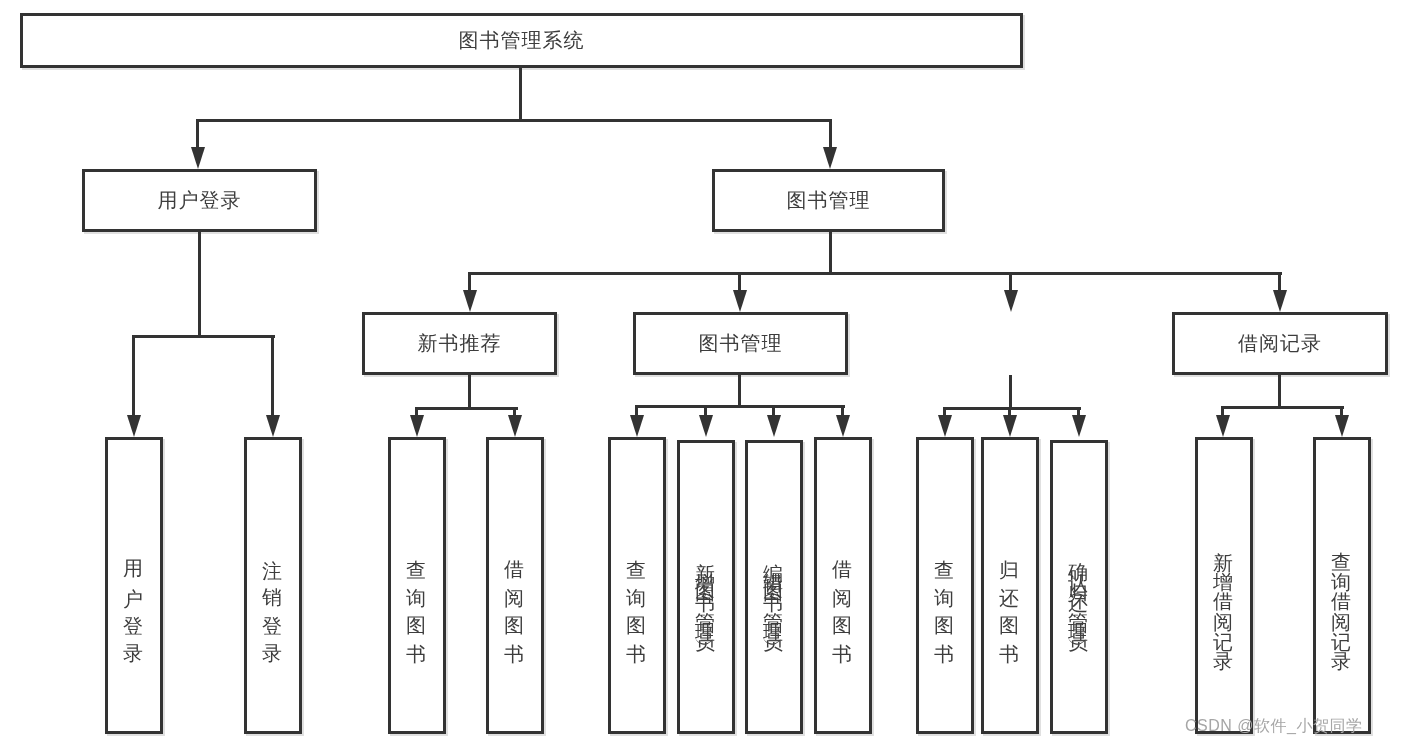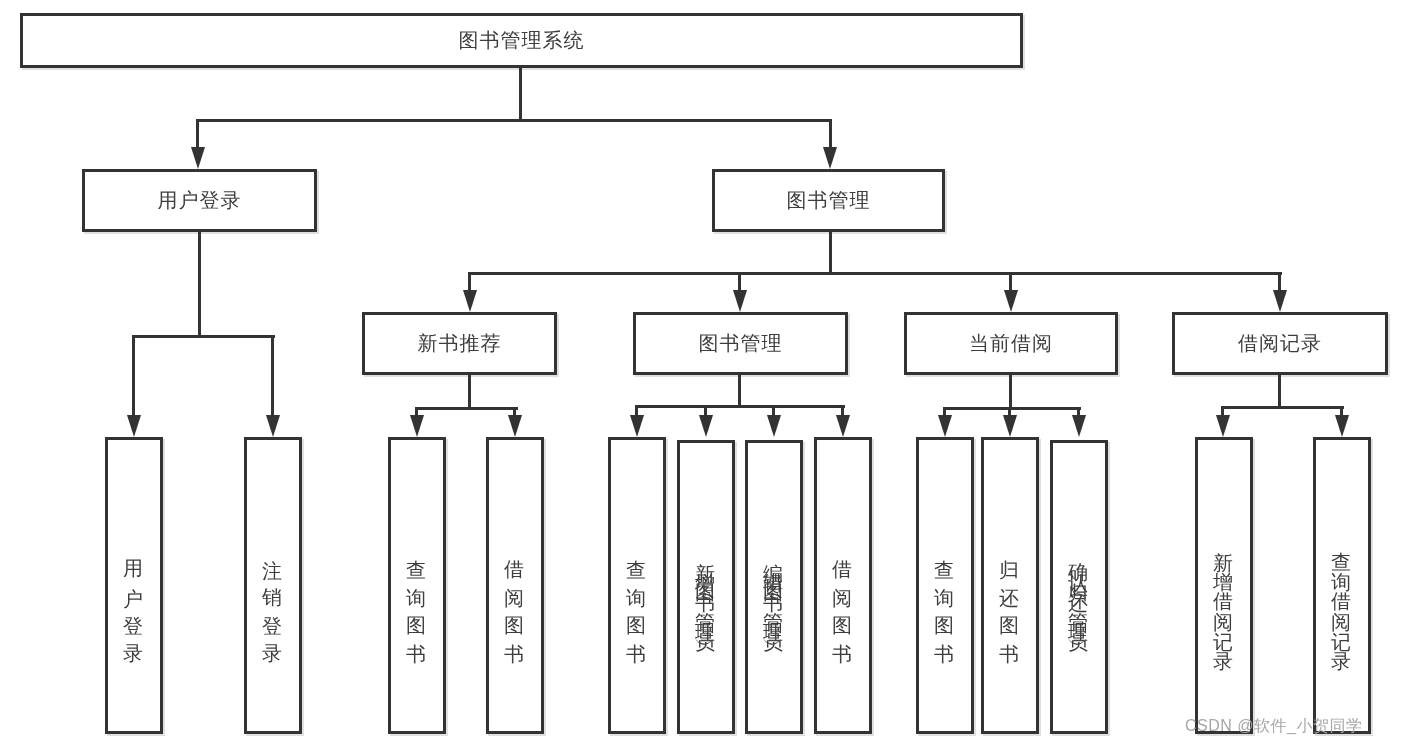--- a/index.html
+++ b/index.html
@@ -71,23 +71,20 @@
   <div class="vl" style="left:1009px;top:272px;height:22px"></div>
   <div class="ar" style="left:1004px;top:290px"></div>
   <div class="vl" style="left:1278px;top:272px;height:22px"></div>
   <div class="ar" style="left:1273px;top:290px"></div>
 
   <div class="node hnode" style="left:362px;top:312px;width:195px;height:63px">
     <span>新书推荐</span>
   </div>
   <div class="node hnode" style="left:633px;top:312px;width:215px;height:63px">
     <span>图书管理</span>
-  </div>
-  <div class="node hnode" style="left:904px;top:312px;width:214px;height:63px">
-    <span>当前借阅</span>
   </div>
   <div class="node hnode" style="left:1172px;top:312px;width:216px;height:63px">
     <span>借阅记录</span>
   </div>
 
   <div class="vl" style="left:468px;top:375px;height:34px"></div>
   <div class="hl" style="left:415px;top:407px;width:103px"></div>
   <div class="vl" style="left:415px;top:407px;height:14px"></div>
   <div class="ar" style="left:410px;top:415px"></div>
   <div class="vl" style="left:513px;top:407px;height:14px"></div>

